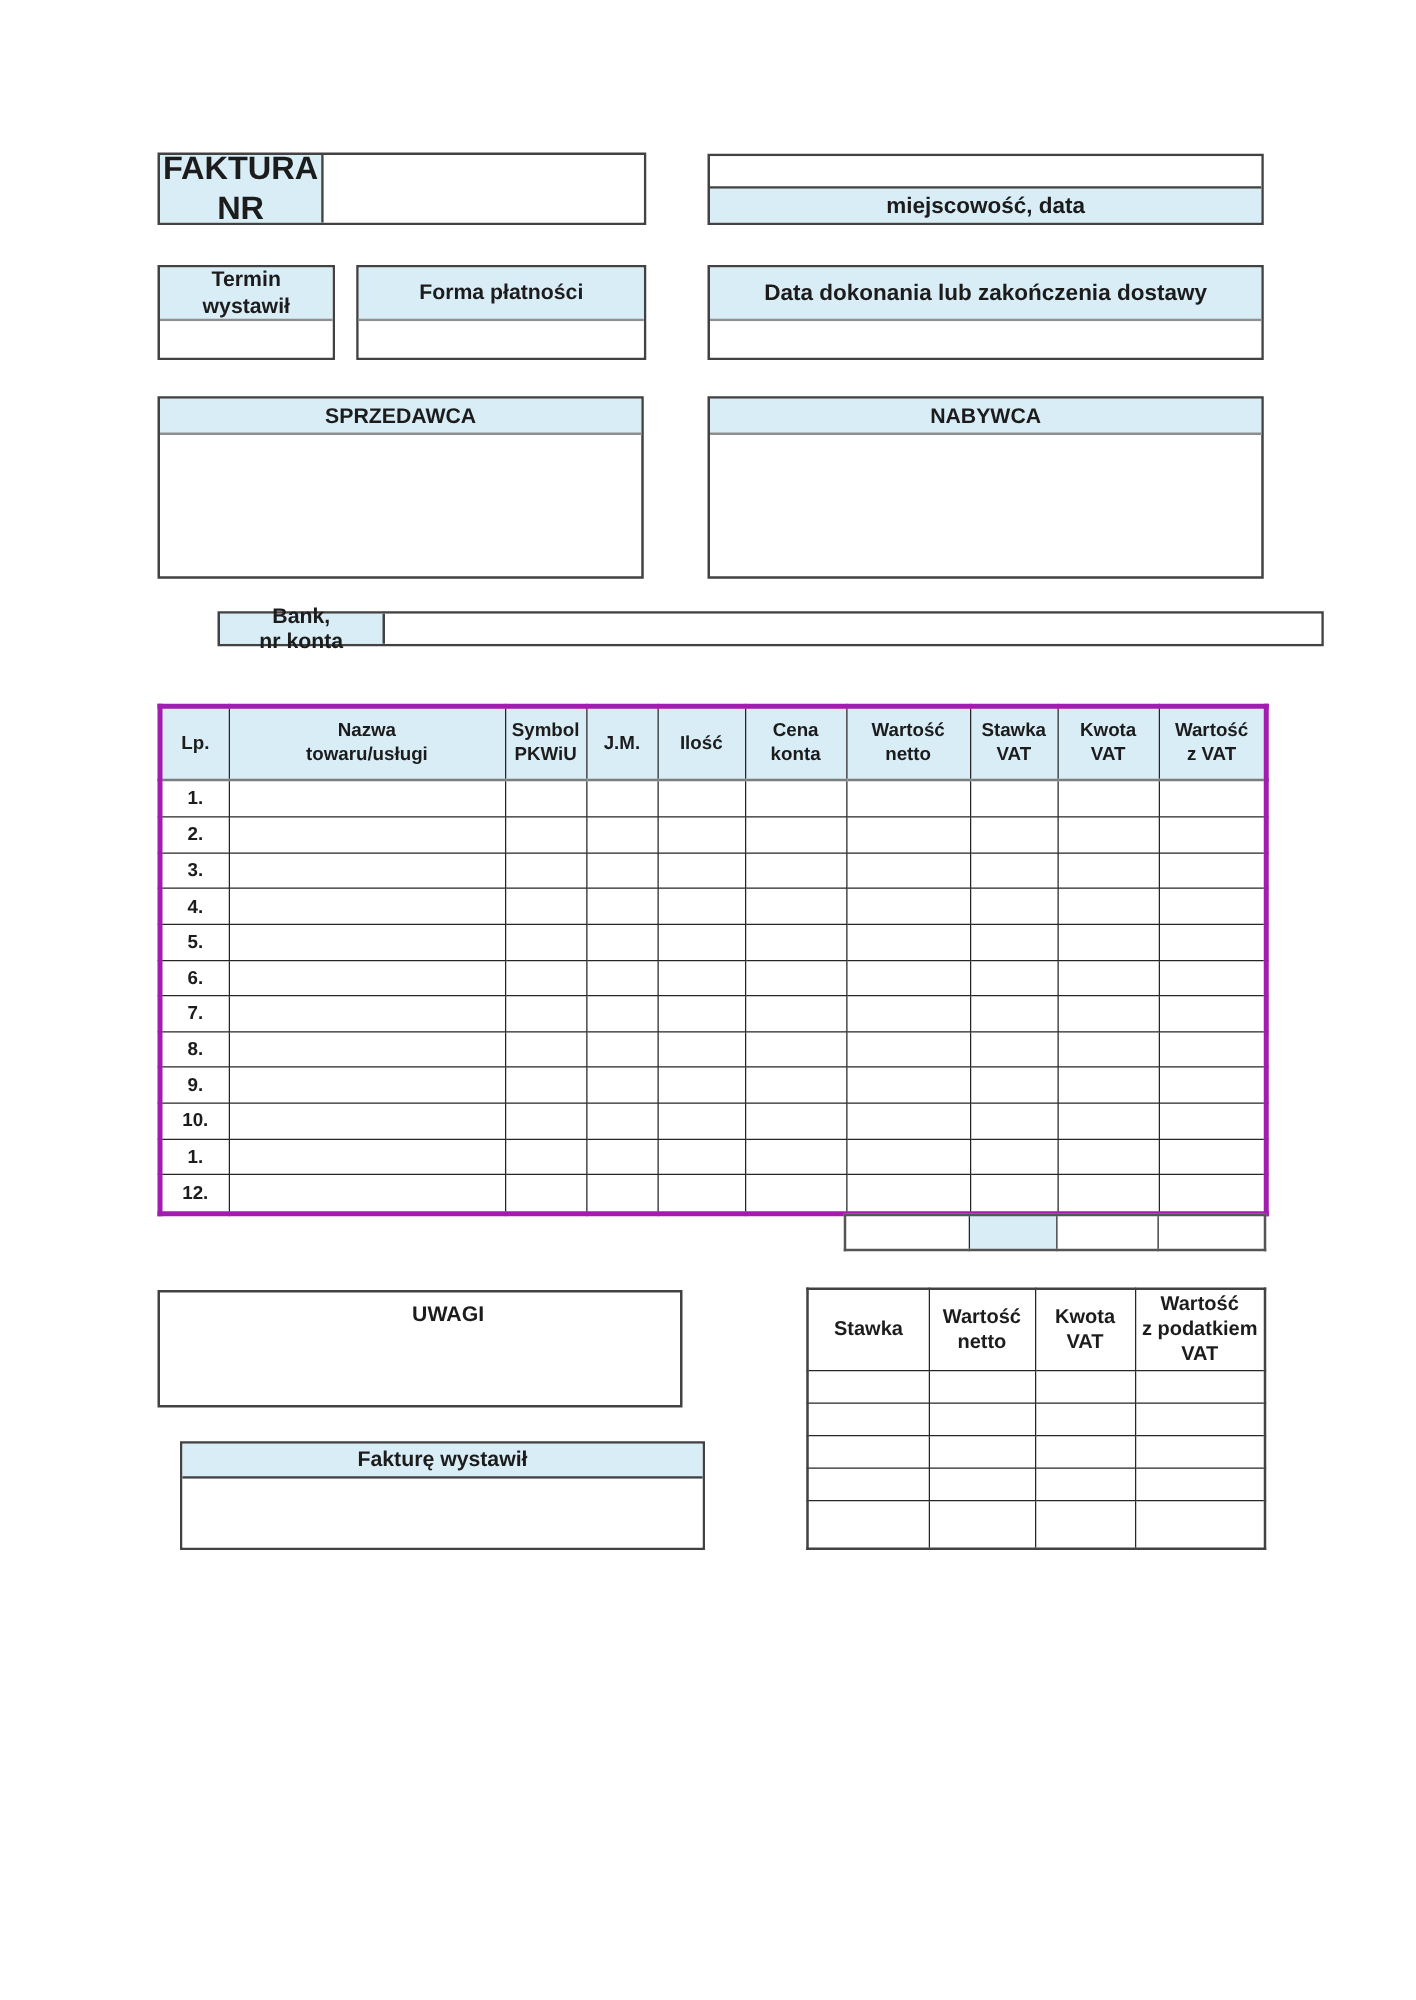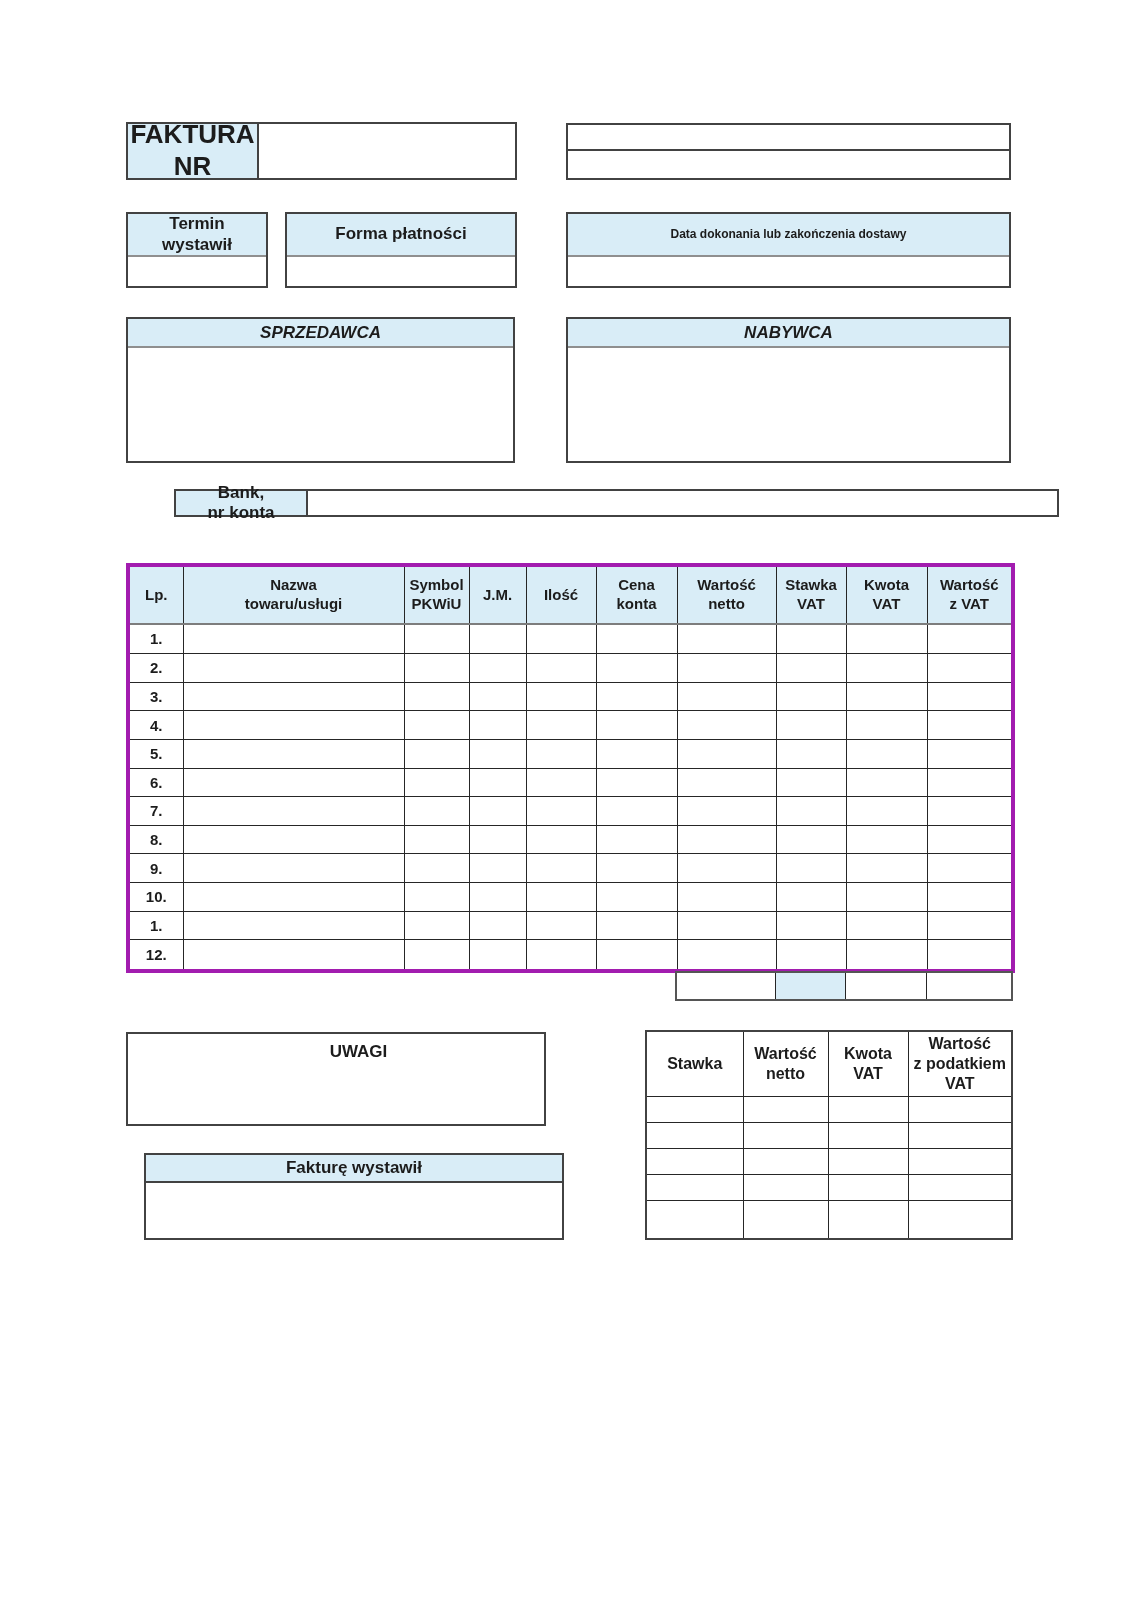--- a/index.html
+++ b/index.html
@@ -26,24 +26,24 @@
   #place-date-field { height:26px; border-bottom:2px solid #424242; background:#fff; }
   #place-date-label { flex:1; font-size:18px; }
 
   
   .hdr-box { display:flex; flex-direction:column; }
   .hdr-box .hdr { height:43px; border-bottom:2px solid #8f8f8f; font-size:17px; line-height:1.22; }
   .hdr-box .body { flex:1; background:#fff; }
   #termin-box { left:126px; top:212px; width:142px; height:76px; }
   #forma-box  { left:285px; top:212px; width:232px; height:76px; }
   #delivery-box { left:566px; top:212px; width:445px; height:76px; }
-  #delivery-box .hdr { font-size:12px; }
-
-  
-  .party-box .hdr2 { height:29px; border-bottom:2px solid #8f8f8f; font-size:17px;font-style:italic; }
+  #delivery-box .hdr { font-size:18px; }
+
+  
+  .party-box .hdr2 { height:29px; border-bottom:2px solid #8f8f8f; font-size:17px; }
   .party-box { display:flex; flex-direction:column; }
   #seller-box { left:126px; top:317px; width:389px; height:146px; }
   #buyer-box  { left:566px; top:317px; width:445px; height:146px; }
 
   
   #bank-box { left:126px; top:489px; width:885px; height:28px; display:flex;margin-left:48px; }
   #bank-label { width:132px; height:100%; border-right:2px solid #424242;
     font-size:17px; line-height:1.2; }
   #bank-field { flex:1; background:#fff; }
 
@@ -87,20 +87,21 @@
 <div id="page">
 
   <div class="box" id="faktura-box">
     <div class="blue center lbl pre" id="faktura-label">FAKTURA
 NR</div>
     <div id="invoice-number-field"></div>
   </div>
 
   <div class="box" id="place-date-box">
     <div id="place-date-field"></div>
+    <div class="blue center lbl" id="place-date-label">miejscowość, data</div>
   </div>
 
   <div class="box hdr-box" id="termin-box">
     <div class="blue center lbl pre hdr">Termin
 wystawił</div>
     <div class="body"></div>
   </div>
 
   <div class="box hdr-box" id="forma-box">
     <div class="blue center lbl hdr">Forma płatności</div>

